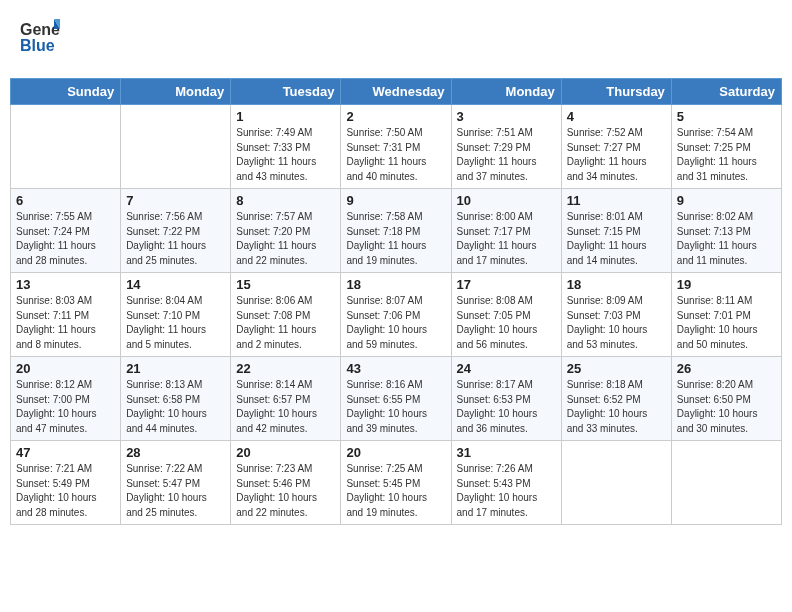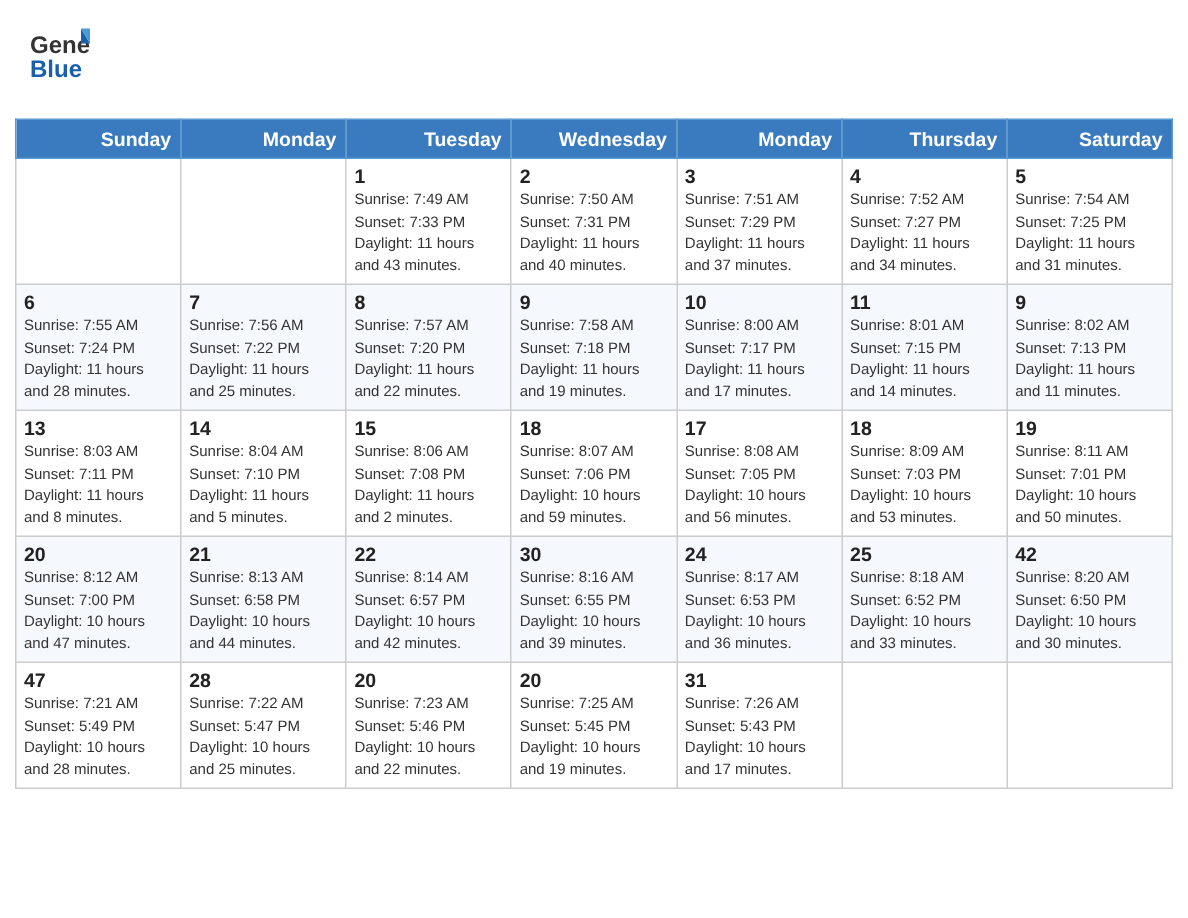--- a/index.html
+++ b/index.html
@@ -200,33 +200,33 @@
         </td>
         <td>
           <span class="day-number">21</span>
           <div class="day-info">Sunrise: 8:13 AM<br>Sunset: 6:58 PM<br>Daylight: 10 hours and 44 minutes.</div>
         </td>
         <td>
           <span class="day-number">22</span>
           <div class="day-info">Sunrise: 8:14 AM<br>Sunset: 6:57 PM<br>Daylight: 10 hours and 42 minutes.</div>
         </td>
         <td>
-          <span class="day-number">30</span>
+          <span class="day-number">43</span>
           <div class="day-info">Sunrise: 8:16 AM<br>Sunset: 6:55 PM<br>Daylight: 10 hours and 39 minutes.</div>
         </td>
         <td>
           <span class="day-number">24</span>
           <div class="day-info">Sunrise: 8:17 AM<br>Sunset: 6:53 PM<br>Daylight: 10 hours and 36 minutes.</div>
         </td>
         <td>
           <span class="day-number">25</span>
           <div class="day-info">Sunrise: 8:18 AM<br>Sunset: 6:52 PM<br>Daylight: 10 hours and 33 minutes.</div>
         </td>
         <td>
-          <span class="day-number">42</span>
+          <span class="day-number">26</span>
           <div class="day-info">Sunrise: 8:20 AM<br>Sunset: 6:50 PM<br>Daylight: 10 hours and 30 minutes.</div>
         </td>
       </tr>
       <tr>
         <td>
           <span class="day-number">47</span>
           <div class="day-info">Sunrise: 7:21 AM<br>Sunset: 5:49 PM<br>Daylight: 10 hours and 28 minutes.</div>
         </td>
         <td>
           <span class="day-number">28</span>

